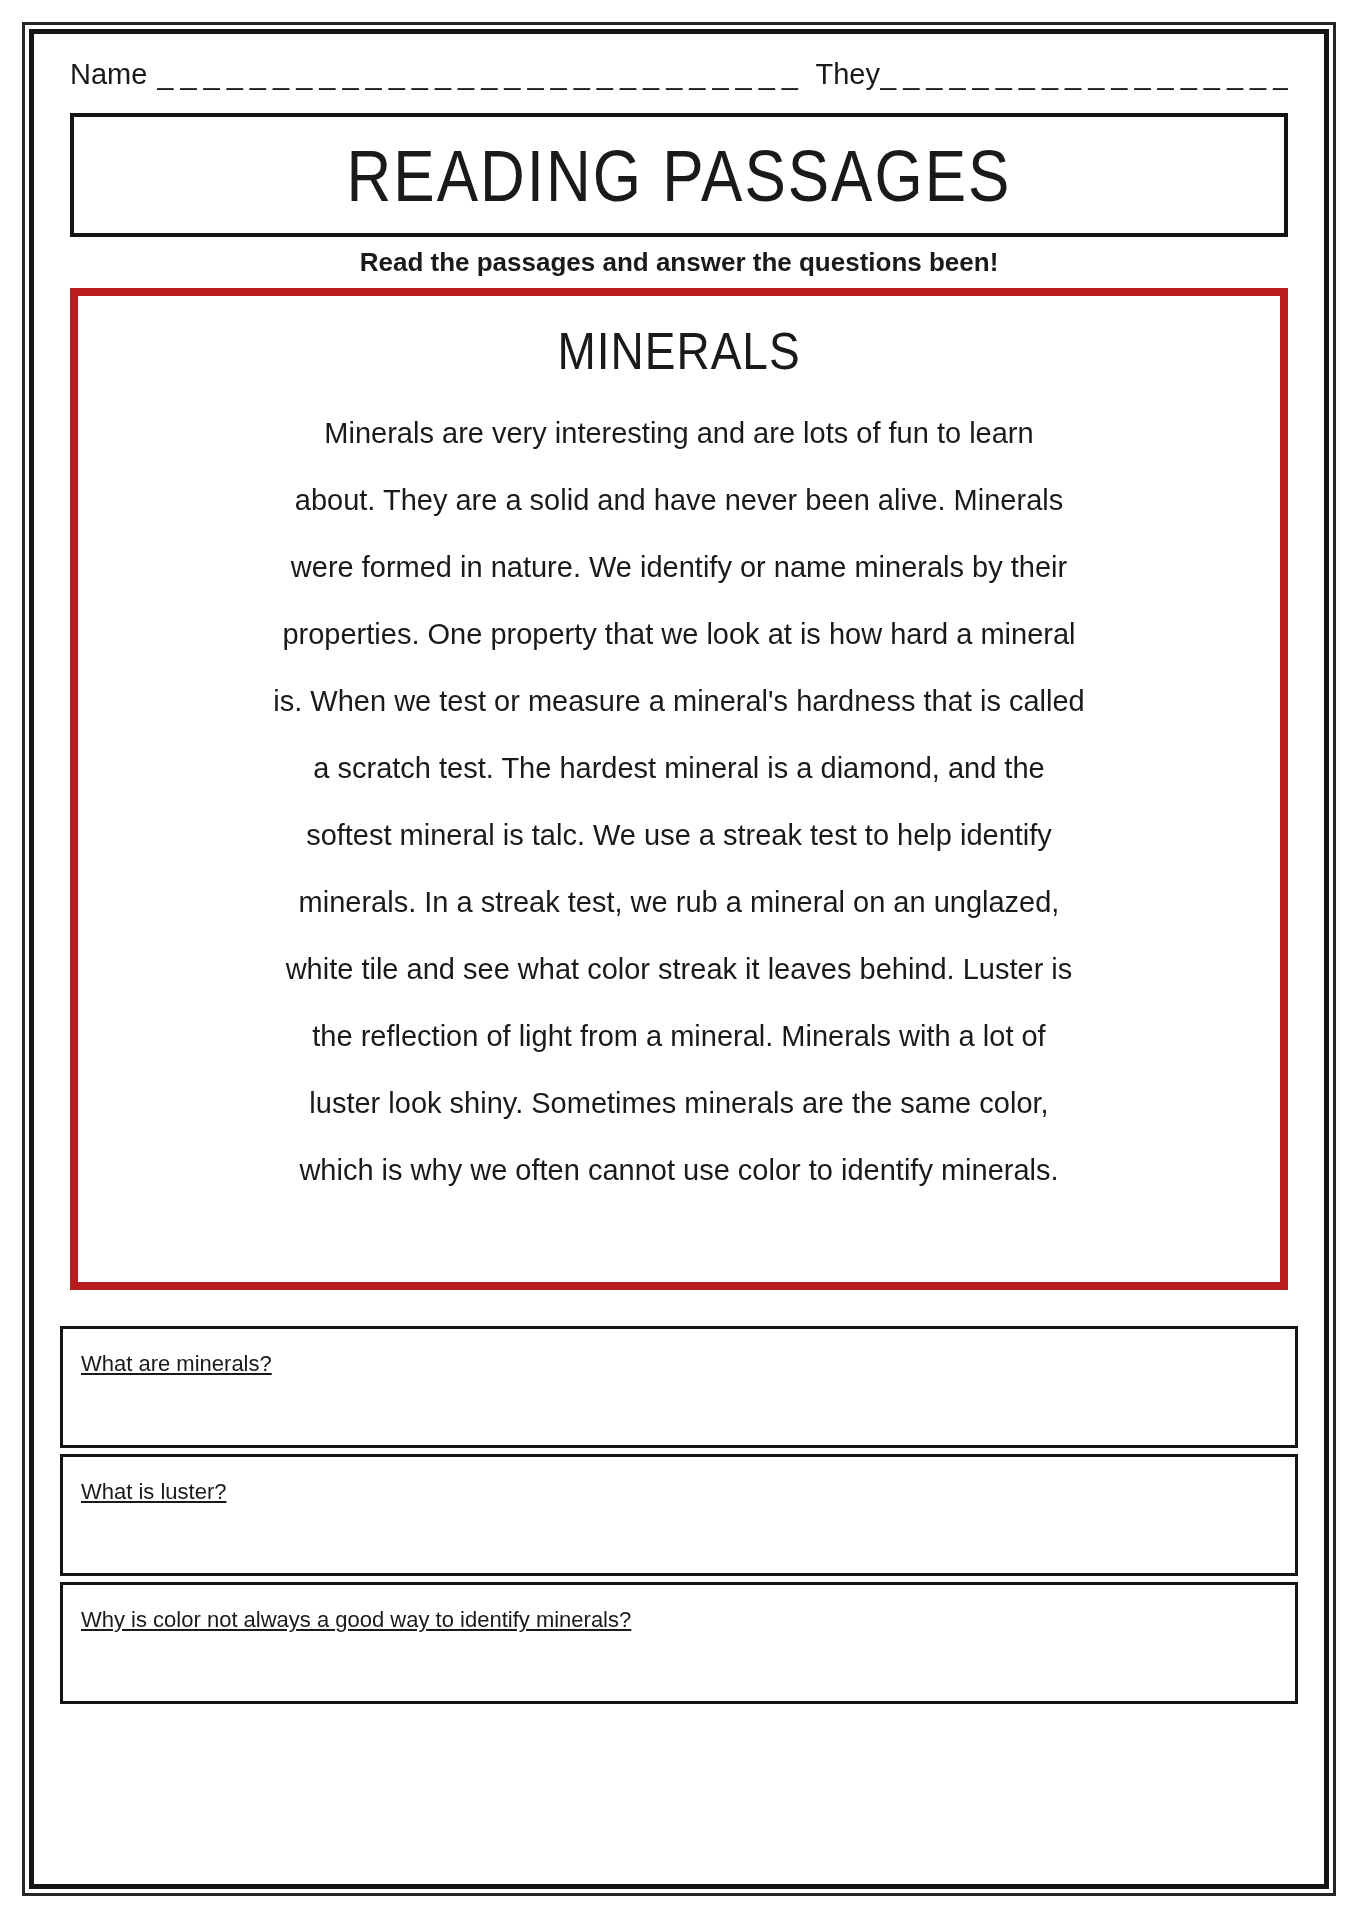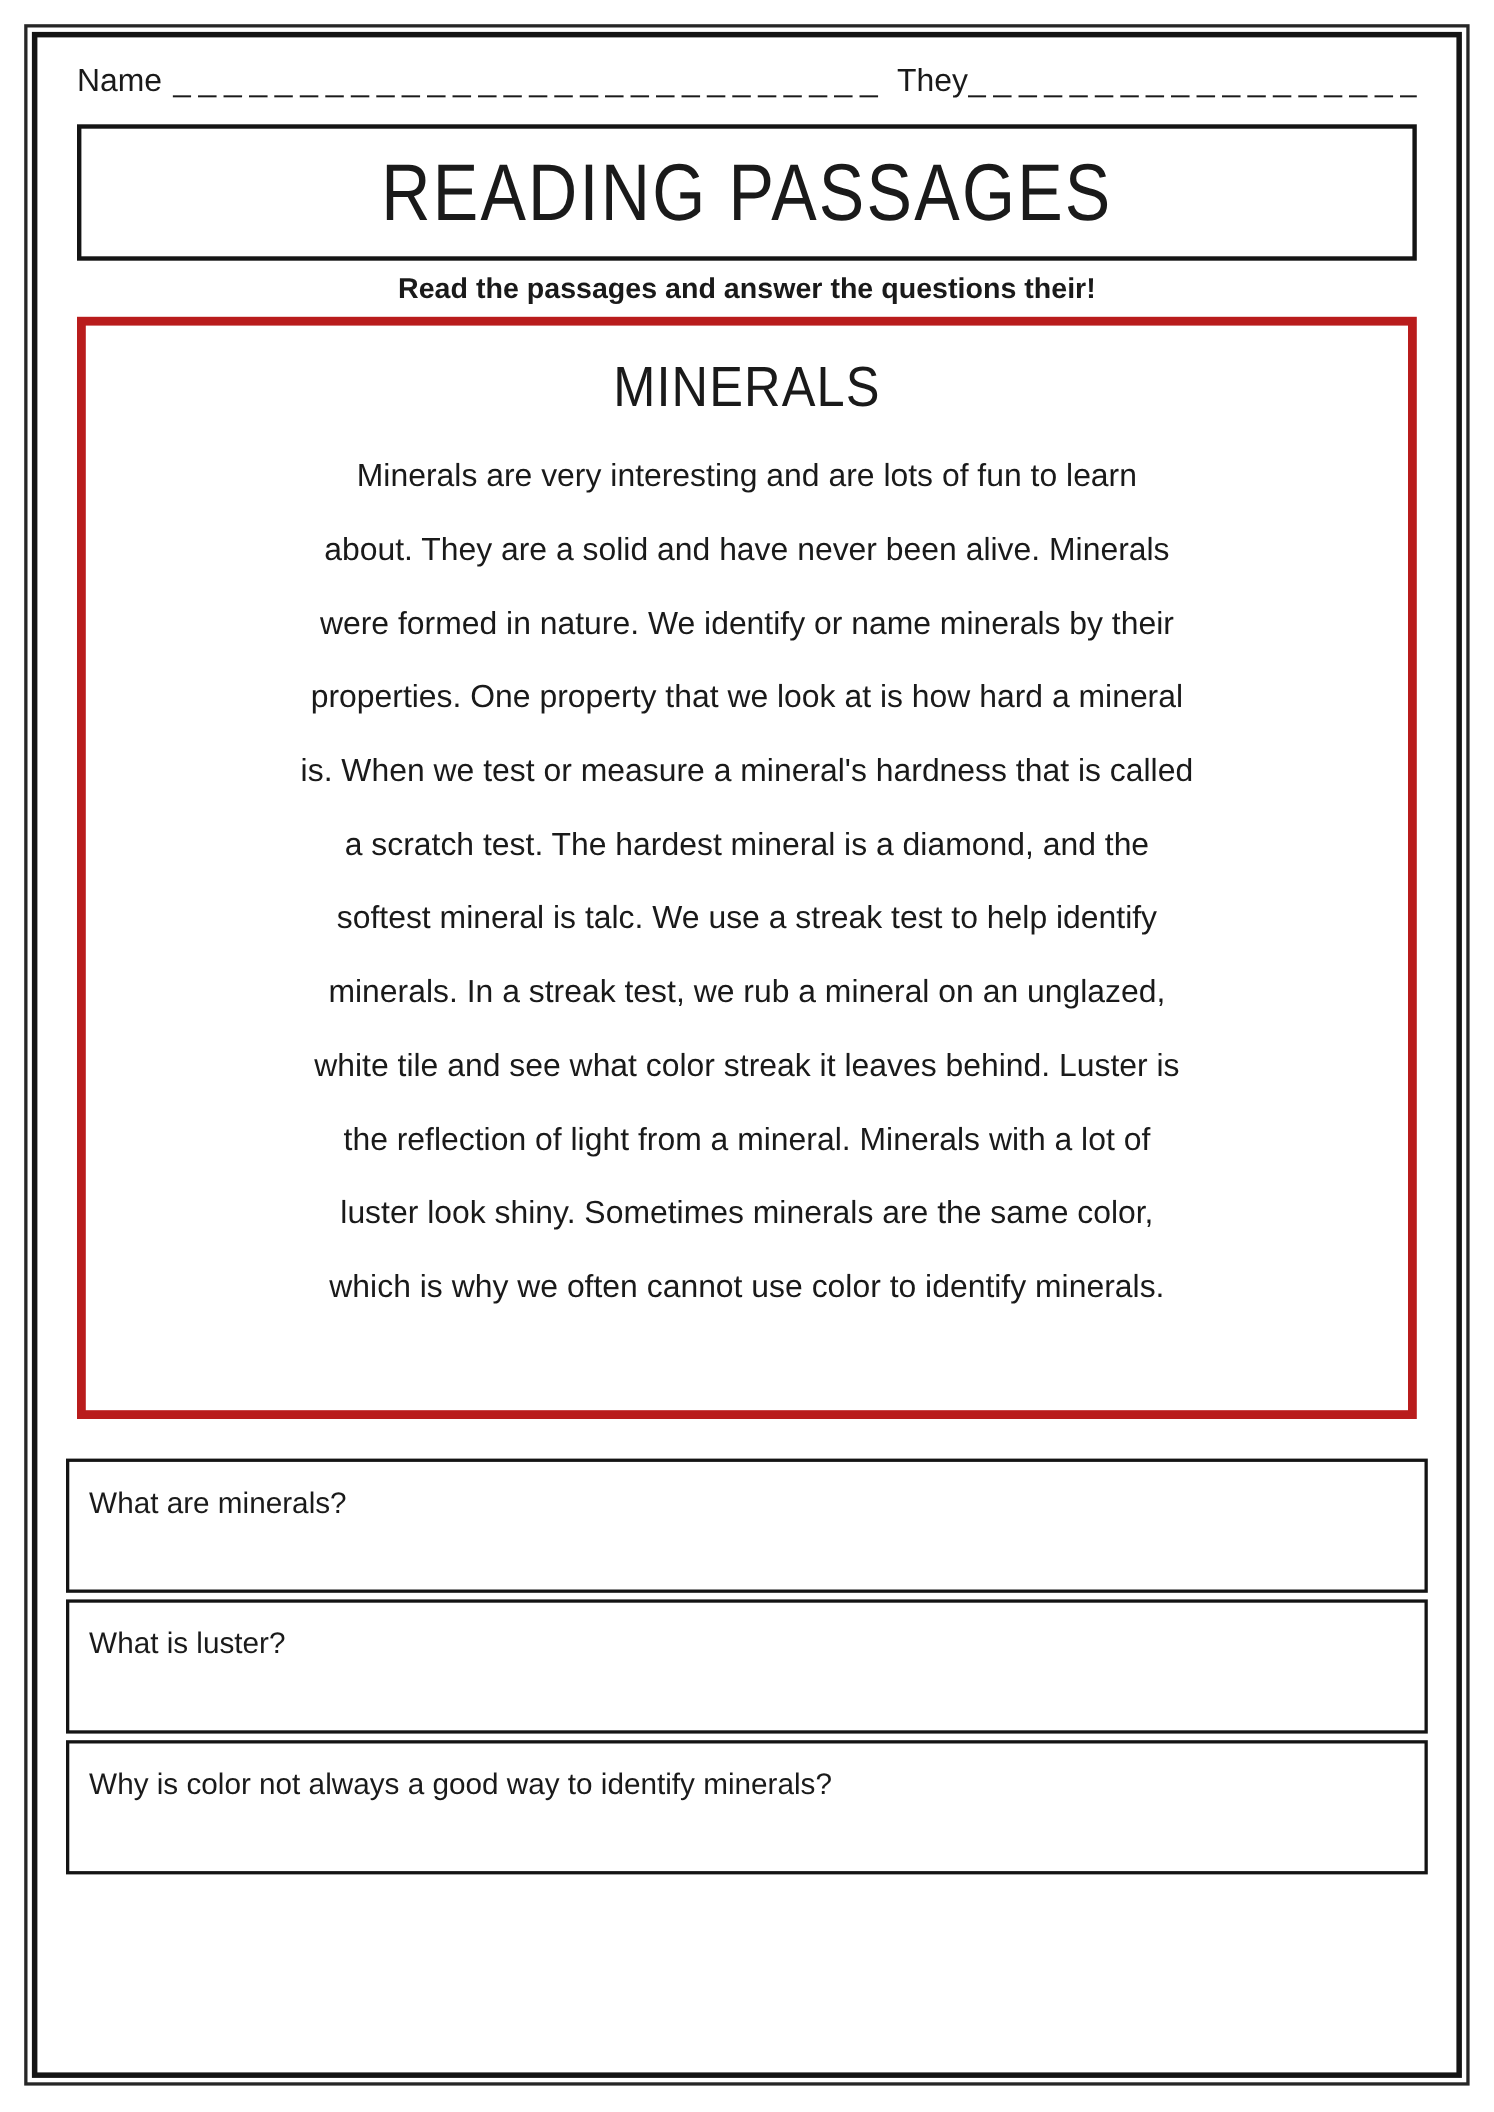--- a/index.html
+++ b/index.html
@@ -83,41 +83,42 @@
   }
   .question-box {
     height: 122px;
     box-sizing: border-box;
     border: 3px solid #141414;
     margin-bottom: 6px;
     padding: 22px 18px 0 18px;
     background: #ffffff;
   }
   .question-label {
-    font-size: 27px;
+    font-size: 22px;
+    text-decoration: underline;
   }
 </style>
 </head>
 <body>
 
 <div class="page-outer">
   <div class="page-inner">
 
     <div class="header-row">
       <span class="name-label">Name</span>
       <span class="name-line">________________________________________</span>
       <span class="date-label">They</span>
       <span class="date-line">____________________________</span>
     </div>
 
     <div class="title-box">
       <div class="title-text">READING PASSAGES</div>
     </div>
 
-    <div class="subtitle">Read the passages and answer the questions their!</div>
+    <div class="subtitle">Read the passages and answer the questions been!</div>
 
     <div class="passage-box">
       <div class="passage-title">MINERALS</div>
       <div class="passage-body">Minerals are very interesting and are lots of fun to learn
 about. They are a solid and have never been alive. Minerals
 were formed in nature. We identify or name minerals by their
 properties. One property that we look at is how hard a mineral
 is. When we test or measure a mineral's hardness that is called
 a scratch test. The hardest mineral is a diamond, and the
 softest mineral is talc. We use a streak test to help identify

